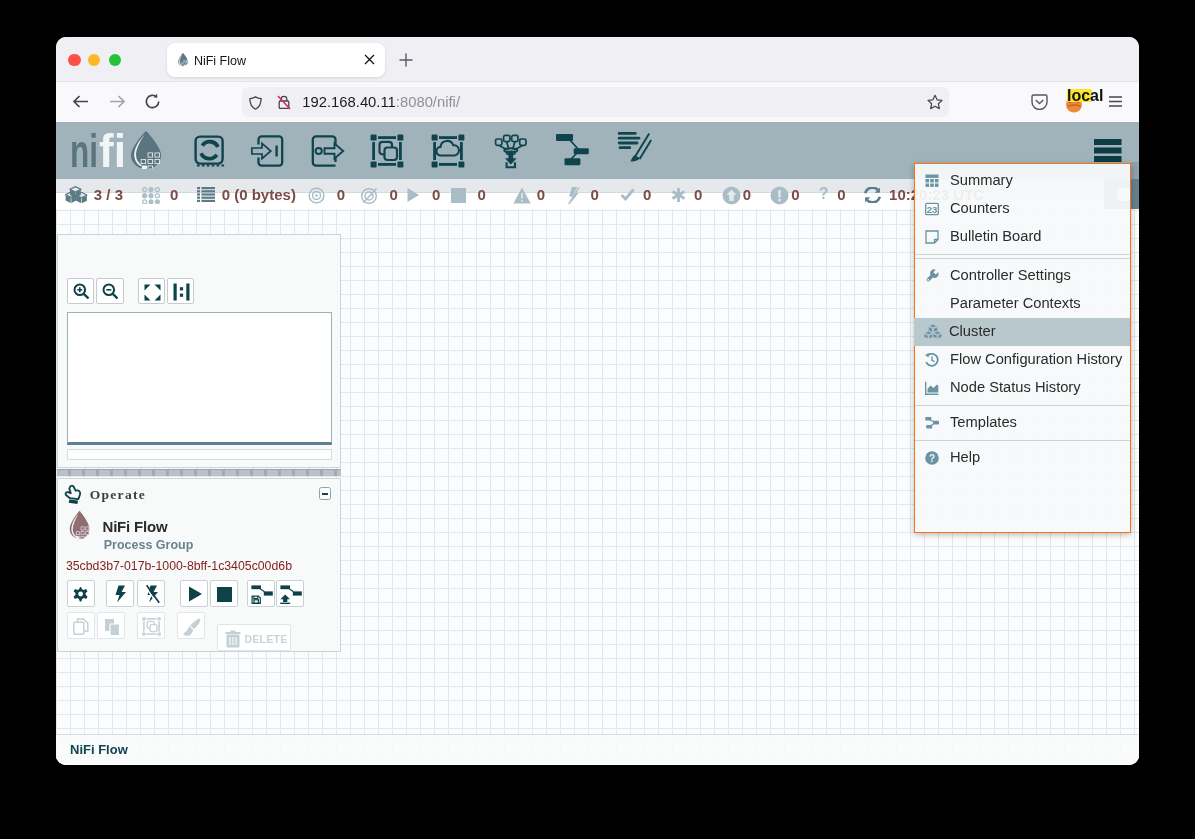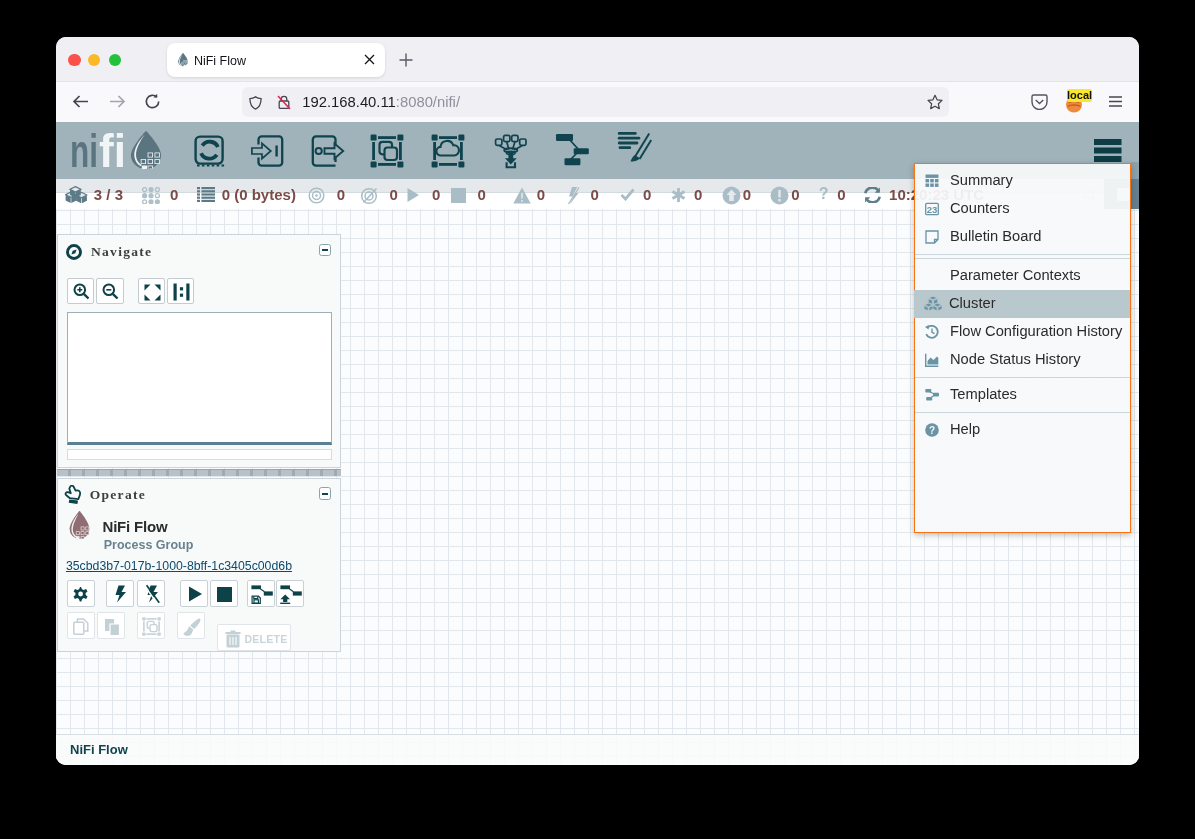--- a/index.html
+++ b/index.html
@@ -121,21 +121,21 @@
     </svg>
     <svg class="abs" style="left:975px;top:12.5px" width="17" height="16" viewBox="0 0 17 16">
       <path d="M1 2.5 a1.5 1.5 0 0 1 1.5 -1.5 H14.5 A1.5 1.5 0 0 1 16 2.5 V8 a7.5 7.5 0 0 1 -15 0 Z" fill="none" stroke="#54545e" stroke-width="1.4"></path>
       <path d="M4.7 6 L8.5 9.5 L12.3 6" fill="none" stroke="#54545e" stroke-width="1.4"></path>
     </svg>
     <svg class="abs" style="left:1009px;top:14.5px" width="18" height="17" viewBox="0 0 18 17">
       <circle cx="9" cy="8.5" r="8" fill="#ee8a3c"></circle>
       <path d="M2.5 10.5 C5 8.5 13 8.5 15.5 10.5 M4 6.5 C7 5 11 5 14 6.5" stroke="#c95f1e" stroke-width="1.6" fill="none"></path>
     </svg>
     <div class="abs" style="left:1011px;top:7px;width:24.5px;height:13px;background:#fbe62e;border-radius:2px;
-      font-size:11px;font-weight:bold;color:#111;text-align:center;line-height:13px;">local</div>
+      font-size:16px;font-weight:bold;color:#111;text-align:center;line-height:13px;">local</div>
     <svg class="abs" style="left:1053px;top:14.5px" width="13" height="11" viewBox="0 0 13 11">
       <path d="M0 1 H13 M0 5.5 H13 M0 10 H13" stroke="#47474f" stroke-width="1.5"></path>
     </svg>
   </div>
 
   <div id="nifihead">
       <div class="abs" style="left:1075px;top:40px;width:8px;height:16.6px;background:#8da1ab"></div>
     <svg class="abs" style="left:13px;top:7.6px" width="95" height="40" viewBox="0 0 95 40">
       <text x="1" y="37" font-family="Liberation Sans" font-weight="bold" font-size="46" fill="#5b7580" textLength="28" lengthAdjust="spacingAndGlyphs">ni</text>
       <text x="30" y="37" font-family="Liberation Sans" font-weight="bold" font-size="46" fill="#f2f5f6" textLength="27" lengthAdjust="spacingAndGlyphs">fi</text>
@@ -374,28 +374,20 @@
     <svg class="abs" style="left:1027px;top:8.5px" width="15" height="15" viewBox="0 0 15 15">
       <circle cx="6" cy="6" r="4.6" fill="none" stroke="#ccd6da" stroke-width="1.6"></circle>
       <path d="M9.5 9.5 L13.8 13.8" stroke="#ccd6da" stroke-width="1.6"></path>
     </svg>
     <div class="abs" style="left:1048px;top:0px;width:35px;height:31px;background:#64808f"></div>
     <div class="abs" style="left:1060.5px;top:9px;width:13px;height:13px;background:#eff3f4;border-radius:2px"></div>
   </div>
 
   <div id="canvas">
     <div class="panel" id="navigate" style="top:25px;height:234px;">
-      <div class="phead">
-        <svg class="abs" style="left:7.5px;top:9px" width="16" height="16" viewBox="0 0 16 16">
-          <circle cx="8" cy="8" r="6.5" fill="none" stroke="#0d4249" stroke-width="2.9"></circle>
-          <path d="M10.6 5.4 L9.3 9.3 L5.4 10.6 L6.7 6.7 Z" fill="#0d4249"></path>
-        </svg>
-        <div class="pt">Navigate</div>
-        <div class="pmin"></div>
-      </div>
       <div class="navbtn" style="left:8.5px;top:43.3px">
         <svg class="abs" style="left:5px;top:4px" width="17" height="17" viewBox="0 0 17 17">
           <circle cx="6.8" cy="6.8" r="5.3" fill="none" stroke="#0d4249" stroke-width="2"></circle>
           <path d="M10.8 10.8 L15.5 15.5" stroke="#0d4249" stroke-width="2.4"></path>
           <path d="M4.3 6.8 H9.3 M6.8 4.3 V9.3" stroke="#0d4249" stroke-width="1.6"></path>
         </svg>
       </div>
       <div class="navbtn" style="left:38px;top:43.3px">
         <svg class="abs" style="left:5px;top:4px" width="17" height="17" viewBox="0 0 17 17">
           <circle cx="6.8" cy="6.8" r="5.3" fill="none" stroke="#0d4249" stroke-width="2"></circle>
@@ -452,21 +444,21 @@
           <rect x="14.3" y="17.2" width="2.5" height="2.5"></rect>
           <rect x="19.1" y="17.2" width="2.5" height="2.5"></rect>
           <rect x="9.5" y="22" width="2.5" height="2.5"></rect>
           <rect x="14.3" y="22" width="2.5" height="2.5"></rect>
           <rect x="19.1" y="22" width="2.5" height="2.5"></rect>
           <rect x="14.3" y="26.8" width="2.5" height="1.8"></rect>
         </g>
       </svg>
       <div class="abs" style="left:44.5px;top:39.6px;font-size:15px;font-weight:bold;color:#2b2b2b;letter-spacing:-0.2px;">NiFi Flow</div>
       <div class="abs" style="left:45.7px;top:59px;font-size:12.5px;color:#69828f;font-weight:bold;">Process Group</div>
-      <div class="abs" style="left:7.9px;top:80.4px;font-size:12.3px;color:#0c4a6e;text-decoration:underline;">35cbd3b7-017b-1000-8bff-1c3405c00d6b</div>
+      <div class="abs" style="left:7.9px;top:80.4px;font-size:12.3px;color:#7f1d1d;">35cbd3b7-017b-1000-8bff-1c3405c00d6b</div>
 
       <div class="obtn" style="left:8.9px;top:101.5px">
         <svg class="abs" style="left:5.5px;top:5px" width="16" height="16" viewBox="0 0 16 16">
           <path d="M8 1 l1 2.3 1.7 0.6 2.4-0.9 1.4 2.4-1.9 1.7 0.1 1.8 1.9 1.6-1.4 2.4-2.4-0.8-1.6 0.9-0.9 2.4H6.8l-0.9-2.4-1.6-0.9-2.4 0.8-1.4-2.4 1.9-1.6 0.1-1.8L0.6 5.4 2 3l2.4 0.9L6.1 3.3 7 1Z" fill="#0d4249"></path>
           <circle cx="7.6" cy="8" r="2.4" fill="#fff"></circle>
         </svg>
       </div>
       <div class="obtn" style="left:48.2px;top:101.5px">
         <svg class="abs" style="left:7px;top:4px" width="13" height="18" viewBox="0 0 13 18">
           <path d="M4.5 0.5 H11 L7.5 7 H12 L3 17.5 L5.5 10 H1.5 Z" fill="#0d4249"></path>
@@ -586,20 +578,27 @@
       </div>
     <div class="mi">
         <svg class="mic" viewBox="0 0 14 14">
           <path d="M1 1 H13 V9.5 L9.5 13 H1 Z M9.5 13 V9.5 H13" fill="none" stroke="#6a93a5" stroke-width="1.3"></path>
         </svg>
         <div class="mt">Bulletin Board</div>
       </div>
     <div class="msep"></div>
     <div class="msep"></div>
     <div class="mi">
+        <svg class="mic" viewBox="0 0 14 14">
+          <path d="M13.2 3.2 a4 4 0 0 1 -5.3 5.3 L4.4 12 a1.7 1.7 0 0 1 -2.4 -2.4 L5.5 6.1 a4 4 0 0 1 5.3 -5.3 L8.4 3.2 L10.8 5.6 Z" fill="#6a93a5"></path>
+          <circle cx="3.2" cy="10.8" r="0.9" fill="#f4f6f7"></circle>
+        </svg>
+        <div class="mt">Controller Settings</div>
+      </div>
+    <div class="mi">
         <div class="mt">Parameter Contexts</div>
       </div>
     <div class="mi hl">
         <svg class="mic" style="width:18px;height:15px;margin-top:-8px" viewBox="0 0 18 15">
 <g fill="#6a93a5" stroke="#b9c8cd" stroke-width="0.7">
 <path d="M9 0.3 L13.2 2 L9 3.8 L4.8 2 Z"></path>
 <path d="M4.3 2.7 L8.5 4.4 V8.4 L4.3 6.7 Z"></path>
             <path d="M13.7 2.7 L9.5 4.4 V8.4 L13.7 6.7 Z"></path>
 <path d="M4.6 7.2 L8.8 8.9 L4.6 10.7 L0.4 8.9 Z"></path>
 <path d="M0 9.6 L4.1 11.3 V14.8 L0 13.1 Z"></path>

